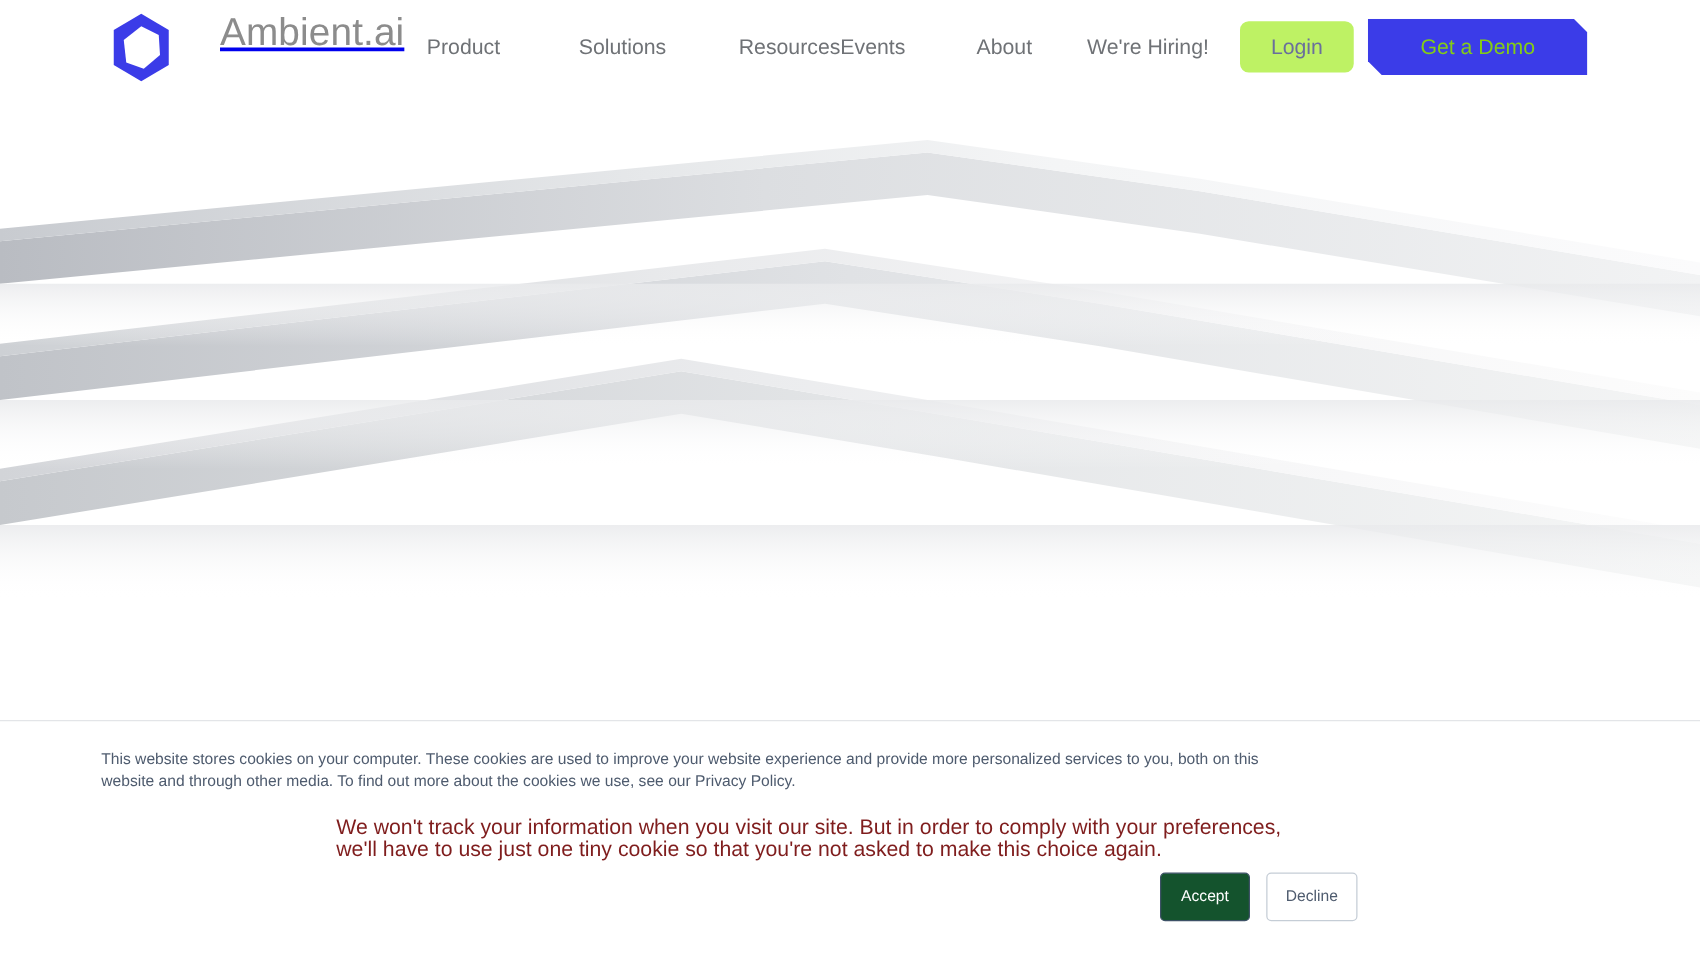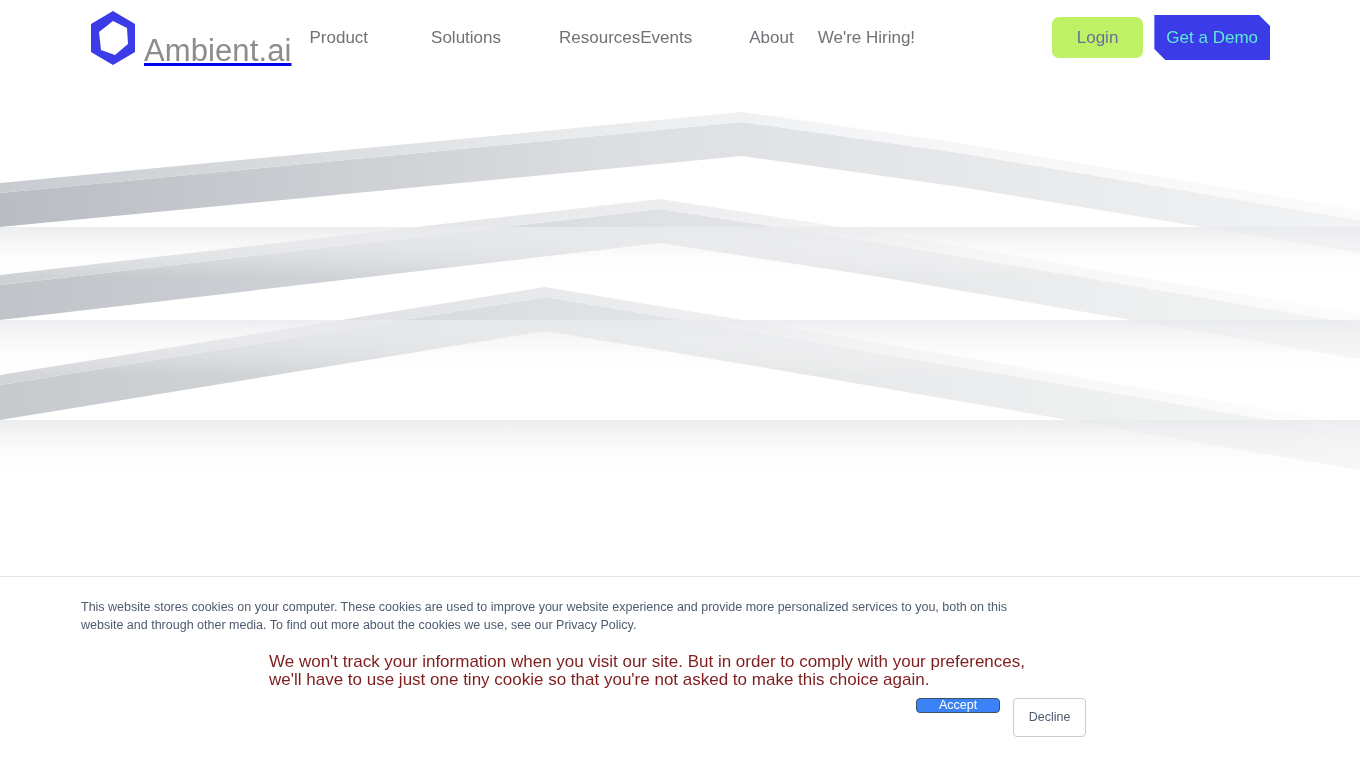--- a/index.html
+++ b/index.html
@@ -11,53 +11,53 @@
     overflow:hidden;
   }
   .page { position:relative; width:1360px; height:764px; background:#fff; }
 
   
   .header {
     position:absolute; top:0; left:0; width:1360px; height:75px;
     background:#ffffff; z-index:40;
     display:flex; align-items:center;
   }
-  .brand { display:flex; align-items:flex-end; margin-left:88px; }
+  .brand { display:flex; align-items:flex-start; margin-left:88px;gap:32px; }
   .logo-mark { width:50px; height:56px; flex:none; }
   .wordmark {
     font-size:31px; font-weight:300; color:#8c8c8c;
     letter-spacing:0.1px; margin-left:6px; line-height:1;
     font-family:"Liberation Sans", sans-serif;
   }
 
   .nav { display:flex; align-items:center; margin-left:18px; }
   .nav-link {
     font-size:17px; color:#6f7276; text-decoration:none;
     white-space:nowrap; cursor:pointer; line-height:1;
   }
   .nav-link.first { margin-left:0; }
   .nav-gap-1 { margin-left:63px; }
   .nav-gap-2 { margin-left:58px; }
   .nav-gap-3 { }
   .nav-gap-4 { margin-left:57px; }
-  .nav-gap-5 { margin-left:24px; }
+  .nav-gap-5 { margin-left:44px; }
 
   .header-actions {
     position:absolute; right:90px; top:0; height:75px;
     display:flex; align-items:center; gap:11px;
   }
   .btn-login {
     background:#bef264; color:#6a6f9c;
     font-size:17px; border:none; border-radius:7px;
     padding:12px 25px; cursor:pointer; line-height:1;
     font-family:"Liberation Sans", sans-serif;
   }
   .btn-demo {
-    background:#3b3ce8; color:#5eead4;
-    font-size:17px; border:none; padding:14px 12px;
+    background:#3b3ce8; color:#84cc16;
+    font-size:17px; border:none; padding:14px 42px;
     cursor:pointer; line-height:1;
     font-family:"Liberation Sans", sans-serif;
     clip-path: polygon(0 0, calc(100% - 11px) 0, 100% 11px, 100% 100%, 11px 100%, 0 calc(100% - 11px));
   }
 
   
   .hero {
     position:absolute; top:75px; left:0; width:1360px; height:420px;
     background:#ffffff; overflow:hidden;
   }
@@ -80,23 +80,23 @@
   }
   .cookie-p2 {
     margin:19px 0 0 269px; width:790px;
     font-size:17px; line-height:18px; color:#7f1d1d;
   }
   .cookie-buttons {
     position:absolute; right:274px; top:121px;
     display:flex; align-items:flex-start; gap:13px;
   }
   .btn-accept {
-    background:#3b82f6; color:#ffffff; border:1px solid #3d5166;
+    background:#14532d; color:#ffffff; border:1px solid #3d5166;
     border-radius:4px; font-size:12.5px;
-    padding:0 0; width:84px; cursor:pointer; line-height:1;
+    padding:12px 0; width:72px; cursor:pointer; line-height:1;
     font-family:"Liberation Sans", sans-serif;
   }
   .btn-decline {
     background:#ffffff; color:#4e5b6e; border:1px solid #c5cdd6;
     border-radius:4px; font-size:12.5px;
     padding:12px 1px; width:73px; cursor:pointer; line-height:1;
     font-family:"Liberation Sans", sans-serif;
   }
 </style>
 </head>

